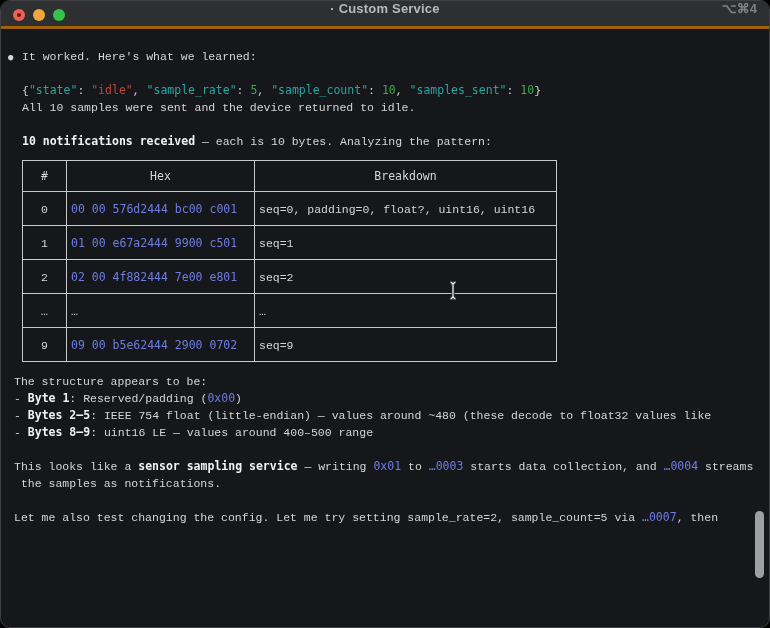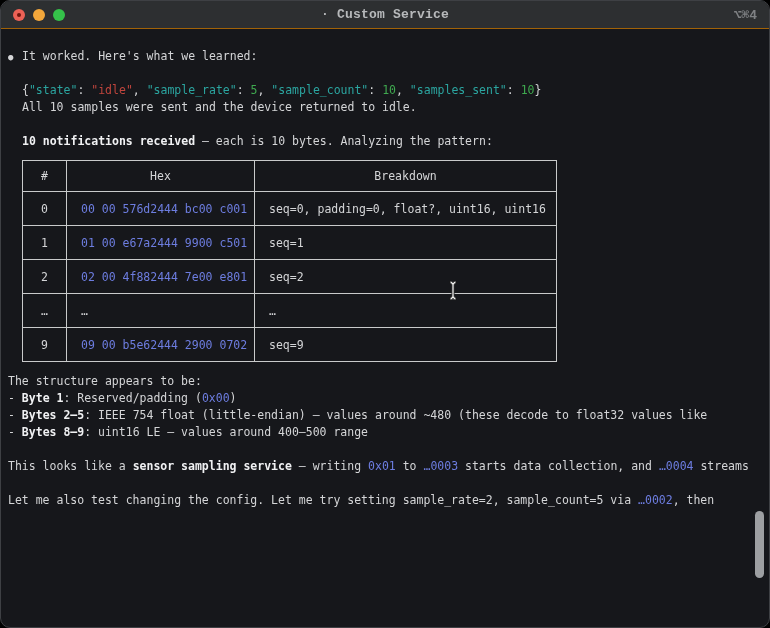--- a/index.html
+++ b/index.html
@@ -5,54 +5,54 @@
   * { margin:0; padding:0; box-sizing:border-box; }
   html,body { width:770px; height:628px; background:#000; }
   .window {
     position:relative; width:770px; height:628px;
     border-radius:10px; overflow:hidden;
     background:#16171b; border:1px solid #3e4044;
     font-family:"DejaVu Sans Mono", monospace;
   }
   
   .titlebar {
-    height:28px; background:#2d2f31; border-bottom:1px solid #a16207;
-    display:flex; align-items:center; justify-content:center;
-    position:relative; font-family:Liberation Mono, monospace;
+    height:28px; background:#2d2f31; border-bottom:3px solid #a16207;
+    display:flex; align-items:flex-start; justify-content:center;
+    position:relative; font-family:Liberation Sans, sans-serif;
   }
   .traffic { position:absolute; left:12px; top:0; height:28px; display:flex; align-items:center; gap:8px; }
   .tl { width:12px; height:12px; border-radius:50%; position:relative; border:none; cursor:default; }
   .tl-close { background:#ec6156; }
   .tl-close::after { content:""; position:absolute; left:4px; top:4px; width:4px; height:4px; border-radius:50%; background:#70140c; }
   .tl-min { background:#f3a73b; }
   .tl-max { background:#35c24a; }
   .win-title { font-size:13px; font-weight:bold; color:#b7b9bb; letter-spacing:.2px; }
   .win-shortcut { position:absolute; right:12px; font-size:13px; font-weight:bold; color:#7f8184; }
   
   .content { padding:19px 0 0 7px; font-size:11.5px; color:#d4d5d7; }
   .line { line-height:17px; min-height:17px; white-space:pre; }
-  .seg-p   { color:#d4d5d7; }
+  .seg-p   { color:#d4d5d7;font-family:Liberation Mono, monospace; }
   .seg-b   { color:#f0f1f3; font-weight:bold; }
   .seg-teal{ color:#2ba5a0; }
   .seg-red { color:#c0453d; }
   .seg-green{ color:#3fa94f; }
   .seg-blue{ color:#6d7de0; }
   .intro { position:relative; padding-left:14px; }
   .bullet { position:absolute; left:0; top:4px; font-size:9px; color:#d4d5d7; line-height:10px; }
-  .analysis { margin-top:11px; }
+  .analysis { margin-left:6px; margin-top:11px; }
   
   table.notif { margin-top:10px; border-collapse:collapse; table-layout:fixed; width:534px; }
   table.notif th, table.notif td {
     border:1px solid #c9cacb; font-size:11.5px; font-weight:normal;
     color:#d4d5d7; overflow:hidden; white-space:pre;
   }
   table.notif th { height:31px; text-align:center; }
   table.notif td { height:34px; }
   td.c0 { text-align:center; }
-  td.c1, td.c2 { text-align:left; padding-left:14px; }
+  td.c1, td.c2 { text-align:left; padding-left:4px; }
   
   .scroll-thumb {
     position:absolute; right:5px; top:510px; width:9px; height:67px;
     border-radius:4.5px; background:#9d9fa2;
   }
   .pointer { position:absolute; left:445px; top:279px; width:14px; height:21px; }
 </style>
 </head>
 <body>
 
@@ -121,22 +121,23 @@
           </tbody>
       </table>
     </div>
     <div class="analysis">
         <div class="line"><span class="seg-p">The structure appears to be:</span></div>
         <div class="line"><span class="seg-p">- </span><span class="seg-b">Byte 1</span><span class="seg-p">: Reserved/padding (</span><span class="seg-blue">0x00</span><span class="seg-p">)</span></div>
         <div class="line"><span class="seg-p">- </span><span class="seg-b">Bytes 2–5</span><span class="seg-p">: IEEE 754 float (little-endian) — values around ~480 (these decode to float32 values like</span></div>
         <div class="line"><span class="seg-p">- </span><span class="seg-b">Bytes 8–9</span><span class="seg-p">: uint16 LE — values around 400–500 range</span></div>
         <div class="line">&nbsp;</div>
         <div class="line"><span class="seg-p">This looks like a </span><span class="seg-b">sensor sampling service</span><span class="seg-p"> — writing </span><span class="seg-blue">0x01</span><span class="seg-p"> to </span><span class="seg-blue">…0003</span><span class="seg-p"> starts data collection, and </span><span class="seg-blue">…0004</span><span class="seg-p"> streams</span></div>
+        <div class="line"><span class="seg-p"> the samples as notifications.</span></div>
         <div class="line">&nbsp;</div>
-        <div class="line"><span class="seg-p">Let me also test changing the config. Let me try setting sample_rate=2, sample_count=5 via </span><span class="seg-blue">…0002</span><span class="seg-p">, then</span></div>
+        <div class="line"><span class="seg-p">Let me also test changing the config. Let me try setting sample_rate=2, sample_count=5 via </span><span class="seg-blue">…0007</span><span class="seg-p">, then</span></div>
       </div>
   </div>
 
   <div class="scroll-thumb"></div>
 
   <svg class="pointer" viewBox="0 0 14 21">
     <path d="M4 1 C5.4 1 6.4 1.7 7 2.6 C7.6 1.7 8.6 1 10 1 L10 3.2 C9 3.2 8.1 3.9 8.1 5.2 L8.1 15.8 C8.1 17.1 9 17.8 10 17.8 L10 20 C8.6 20 7.6 19.3 7 18.4 C6.4 19.3 5.4 20 4 20 L4 17.8 C5 17.8 5.9 17.1 5.9 15.8 L5.9 5.2 C5.9 3.9 5 3.2 4 3.2 Z" fill="#f4f4f4" stroke="#1a1a1a" stroke-width="0.9"></path>
   </svg>
 
 </div>

